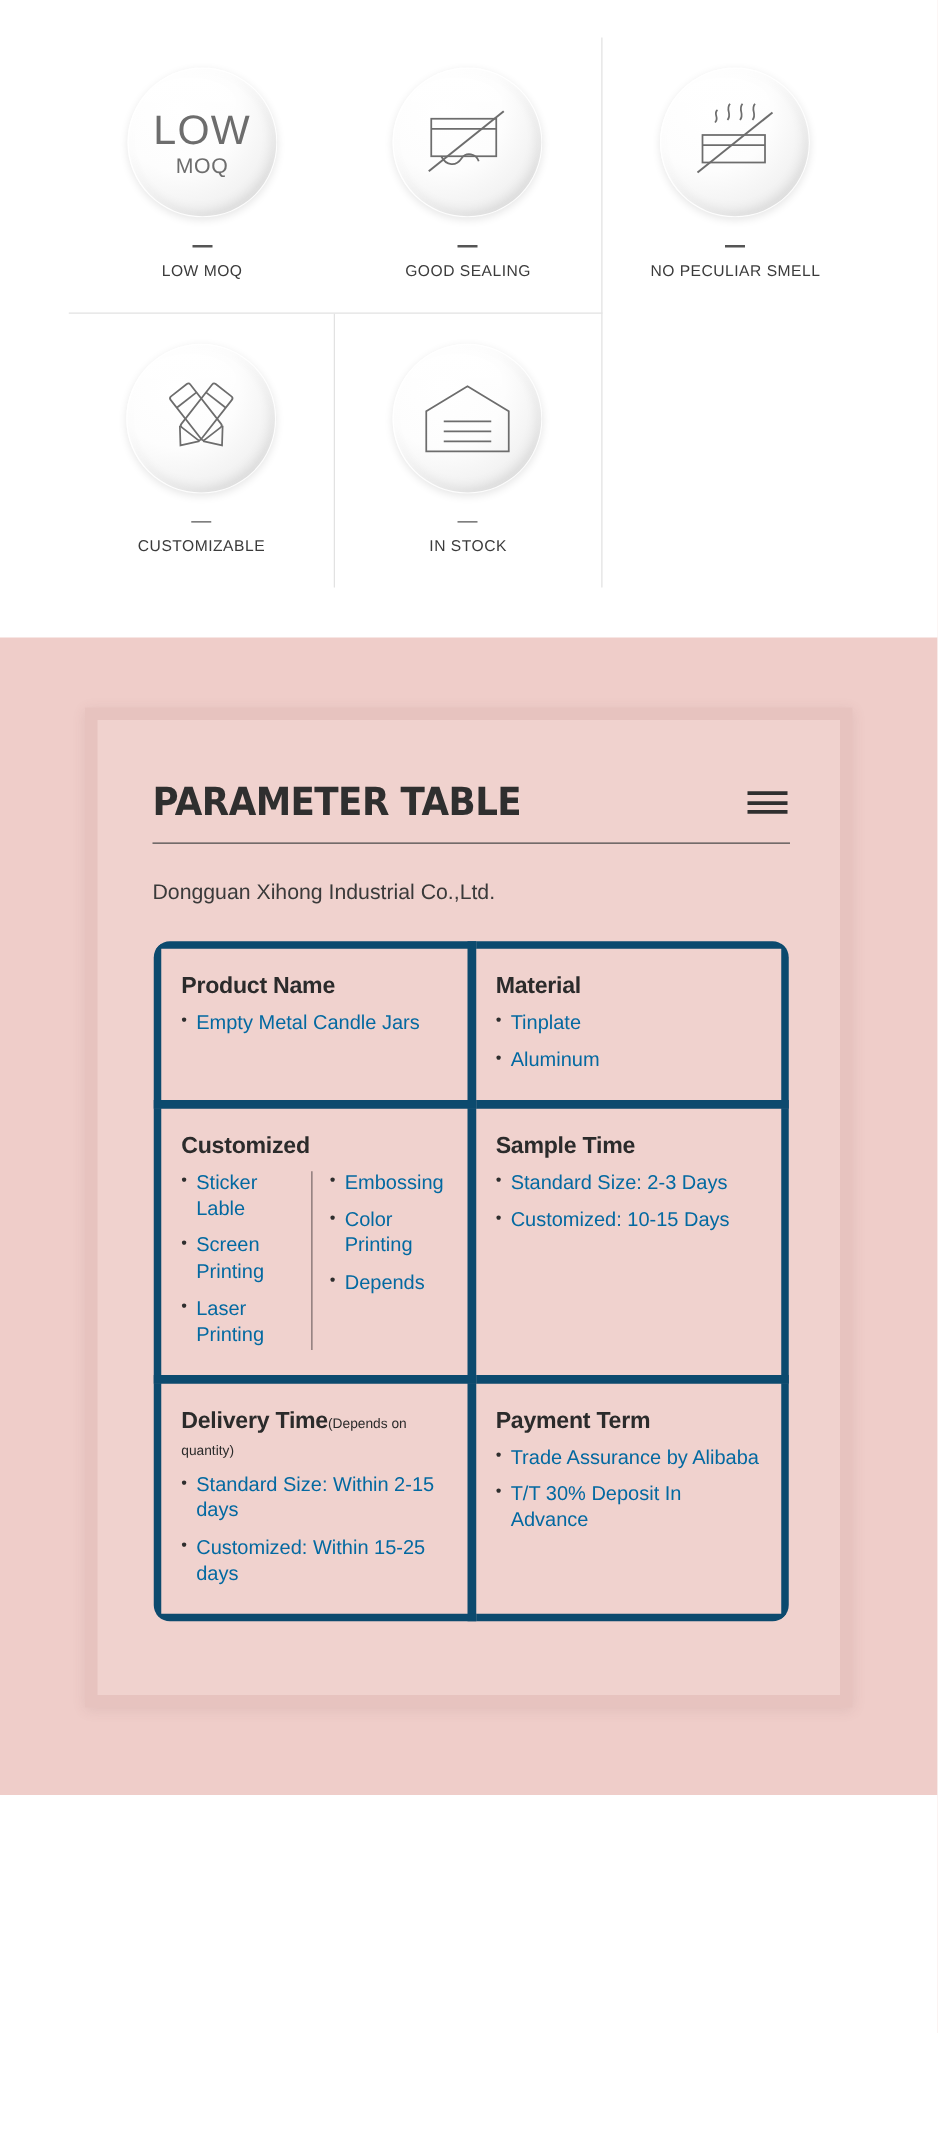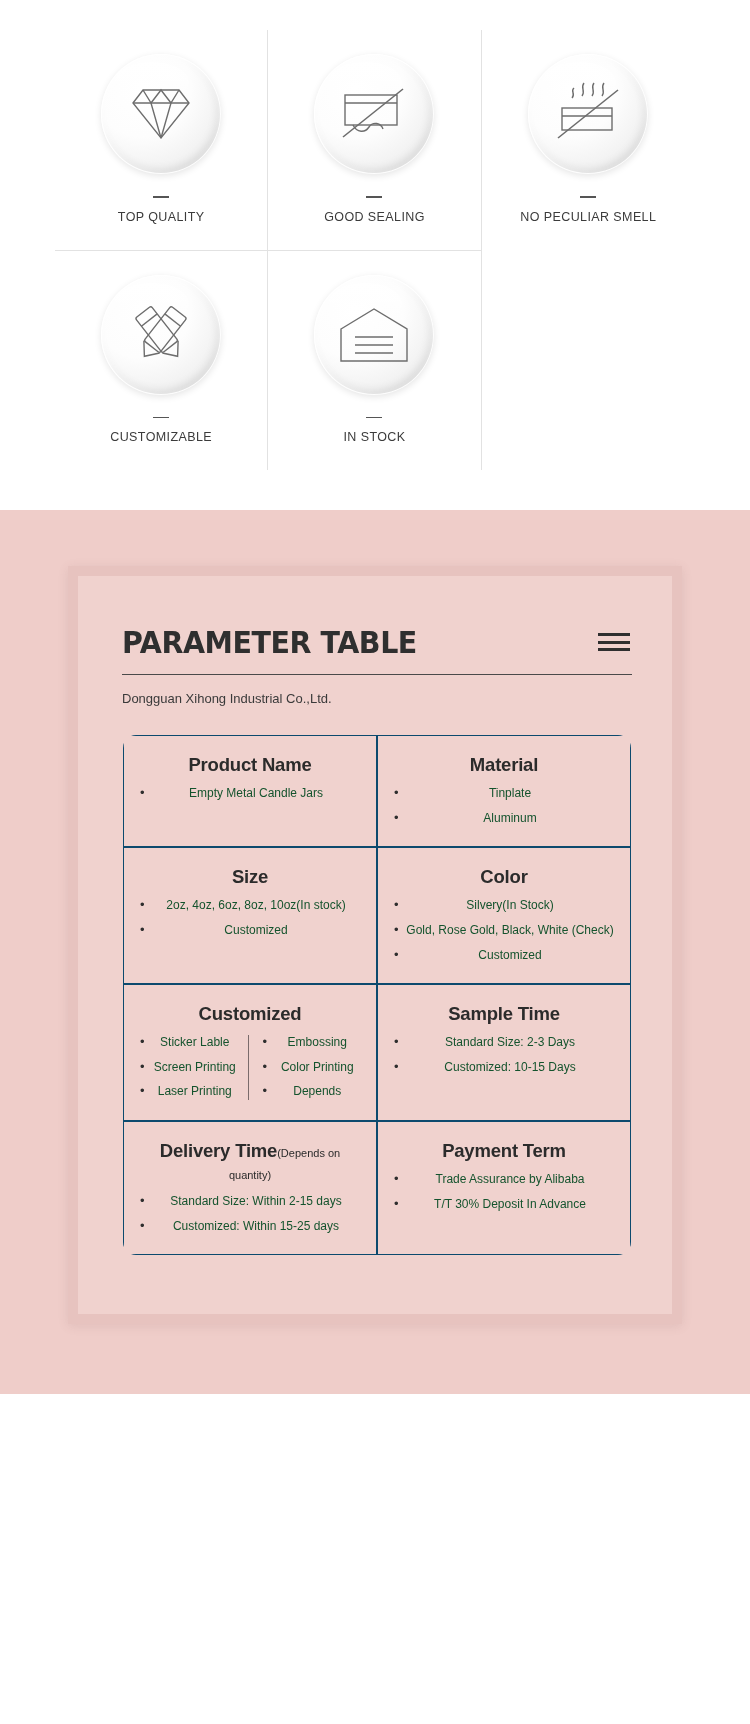--- a/index.html
+++ b/index.html
@@ -152,40 +152,39 @@
     height: 3px;
     background: #2f2f2f;
     width: 100%;
   }
   .param-rule {
     height: 1px;
     background: #4a4a4a;
     margin-top: 14px;
   }
   .param-sub {
-    font-size: 13px;
+    font-size: 17px;
     color: #3a3a3a;
-    margin-top: 16px;
+    margin-top: 29px;
     margin-bottom: 28px;
   }
 
   table.params {
     width: 100%;
     border-collapse: collapse;
     border: 1px solid #555;
     border-radius: 14px;
     overflow: hidden;
     table-layout: fixed;
   }
   table.params td {
-    border: 2px solid #0c4a6e;
+    border: 7px solid #0c4a6e;
     vertical-align: top;
     padding: 18px 16px 20px 16px;
     width: 50%;
-    text-align: center;
   }
   table.params tr:first-child td:first-child { border-top-left-radius: 14px; }
   table.params tr:first-child td:last-child { border-top-right-radius: 14px; }
   table.params tr:last-child td:first-child { border-bottom-left-radius: 14px; }
   table.params tr:last-child td:last-child { border-bottom-right-radius: 14px; }
 
   .cell-title {
     font-size: 18.5px;
     font-weight: bold;
     color: #2b2b2b;
@@ -196,22 +195,22 @@
     font-size: 11px;
     font-weight: normal;
     letter-spacing: 0;
   }
   ul.bullets {
     margin: 0;
     padding: 0;
     list-style: none;
   }
   ul.bullets li {
-    font-size: 12px;
-    color: #14532d;
+    font-size: 16px;
+    color: #0369a1;
     line-height: 1.3;
     margin-bottom: 9px;
     padding-left: 12px;
     position: relative;
   }
   ul.bullets li:last-child { margin-bottom: 0; }
   ul.bullets li::before {
     content: "•";
     position: absolute;
     left: 0;
@@ -231,36 +230,33 @@
     padding-right: 10px;
     margin-right: 14px;
   }
 </style>
 </head>
 <body>
 
 <section class="features">
   <div class="features-grid">
 
-
-    <div class="feature-cell row-0 col-1">
+    <div class="feature-cell row-0 col-0">
       <div class="circle">
         <div class="glyph">
-          <svg width="72" height="62" viewBox="0 0 72 62" fill="none" stroke="#6d6d6d" stroke-width="1.4">
-            <path d="M8 20 L18 7 L54 7 L64 20 L36 55 Z"></path>
-            <path d="M8 20 L64 20"></path>
-            <path d="M18 7 L26 20 L36 55"></path>
-            <path d="M54 7 L46 20 L36 55"></path>
-            <path d="M26 20 L36 7 L46 20"></path>
-          </svg>
+          <div class="low-text">
+            <span class="big">LOW</span>
+            <span class="small">MOQ</span>
+          </div>
         </div>
       </div>
       <div class="dash"></div>
-      <div class="feature-label">TOP QUALITY</div>
-    </div>
+      <div class="feature-label">LOW MOQ</div>
+    </div>
+
 
     <div class="feature-cell row-0 col-2">
       <div class="circle">
         <div class="glyph">
           <svg width="78" height="62" viewBox="0 0 78 62" fill="none" stroke="#6d6d6d" stroke-width="1.4">
             <rect x="10" y="12" width="52" height="30"></rect>
             <path d="M10 20 L62 20"></path>
             <path d="M18 42 C22 50 30 50 34 44 C38 38 46 40 48 46"></path>
             <path d="M8 54 L68 6" stroke-width="1.6"></path>
           </svg>
@@ -354,37 +350,20 @@
             </td>
             <td>
               <div class="cell-title">Material</div>
               <ul class="bullets">
                 <li>Tinplate</li>
                 <li>Aluminum</li>
               </ul>
             </td>
           </tr>
 
-          <tr>
-            <td>
-              <div class="cell-title">Size</div>
-              <ul class="bullets">
-                <li>2oz, 4oz, 6oz, 8oz, 10oz(In stock)</li>
-                <li>Customized</li>
-              </ul>
-            </td>
-            <td>
-              <div class="cell-title">Color</div>
-              <ul class="bullets">
-                <li>Silvery(In Stock)</li>
-                <li>Gold, Rose Gold, Black, White (Check)</li>
-                <li>Customized</li>
-              </ul>
-            </td>
-          </tr>
 
           <tr>
             <td>
               <div class="cell-title">Customized</div>
               <div class="two-col-bullets">
                 <ul class="bullets">
                   <li>Sticker Lable</li>
                   <li>Screen Printing</li>
                   <li>Laser Printing</li>
                 </ul>

